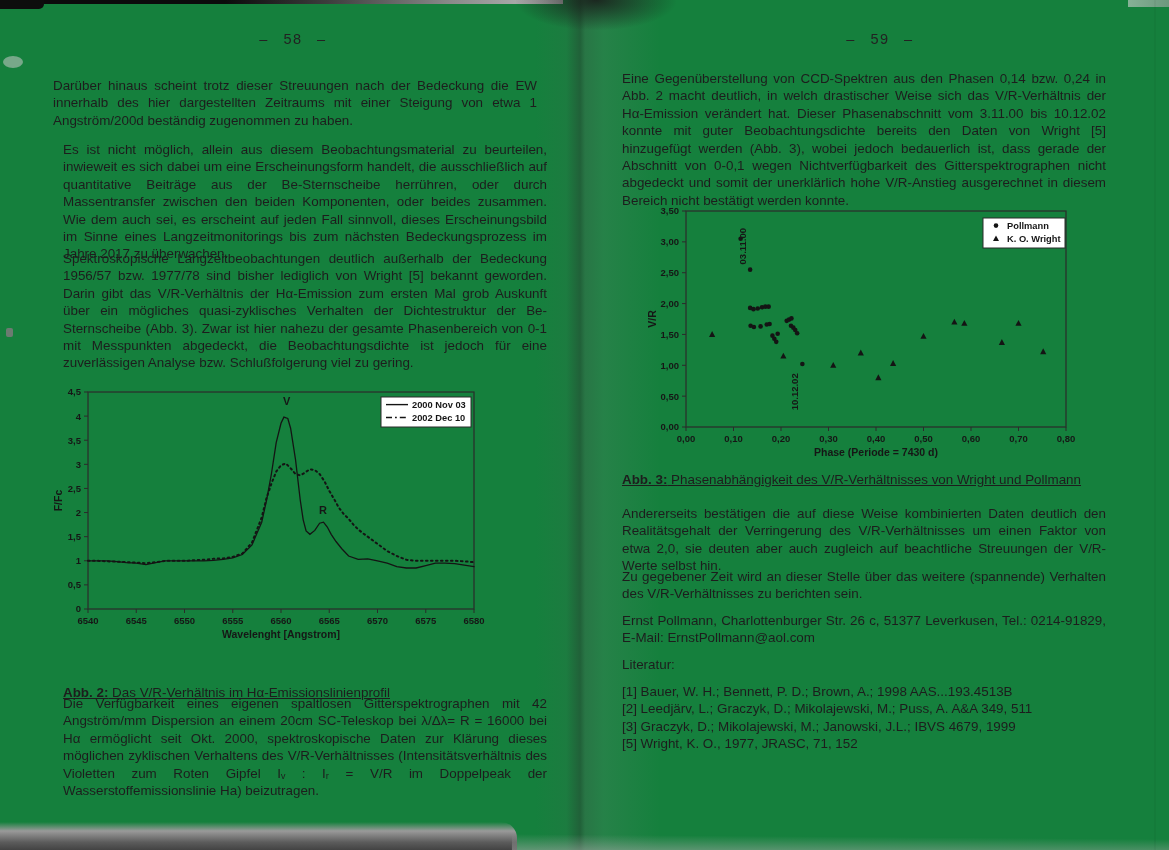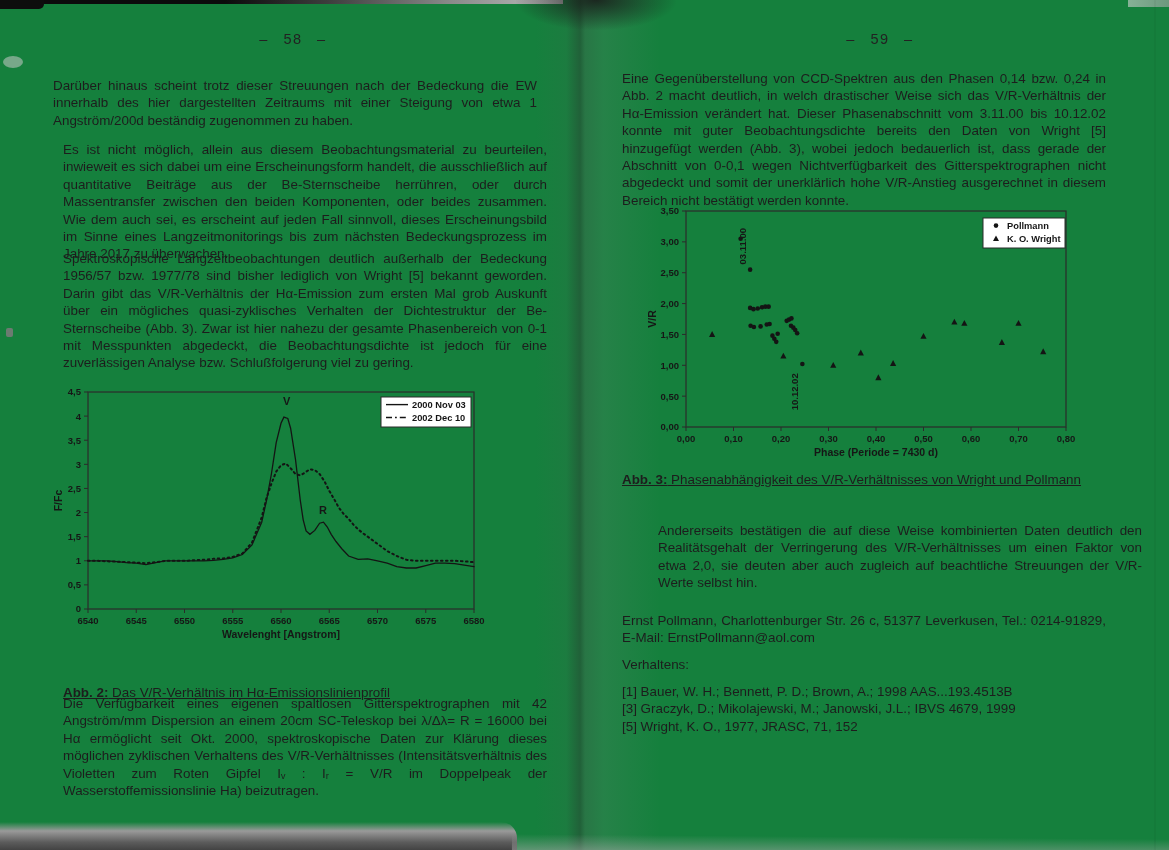--- a/index.html
+++ b/index.html
@@ -207,26 +207,28 @@
       <path d="M 396 35.6 L 399 41.1 L 393 41.1 Z" fill="#141414"></path>
       <text x="407" y="42" class="legend">K. O. Wright</text>
       <text x="145.85" y="46.177142857142854" text-anchor="middle" class="anno-date" transform="rotate(-90 145.85 46.177142857142854)">03.11.00</text>
       <text x="198.33749999999998" y="191.82285714285715" text-anchor="middle" class="anno-date" transform="rotate(-90 198.33749999999998 191.82285714285715)">10.12.02</text>
     </svg>
 
   <div class="caption" style="left:622px;top:472px;">
     <b>Abb. 3:</b><span> Phasenabhängigkeit des V/R-Verhältnisses von Wright und Pollmann</span>
   </div>
 
-  <div class="para" style="left:622px;top:522px;margin-left:36px;">Andererseits bestätigen die auf diese Weise kombinierten Daten deutlich den Realitätsgehalt der Verringerung des V/R-Verhältnisses um einen Faktor von etwa 2,0, sie deuten aber auch zugleich auf beachtliche Streuungen der V/R-Werte selbst hin.</div>
-
+  <div class="para" style="left:622px;top:505px;">Andererseits bestätigen die auf diese Weise kombinierten Daten deutlich den Realitätsgehalt der Verringerung des V/R-Verhältnisses um einen Faktor von etwa 2,0, sie deuten aber auch zugleich auf beachtliche Streuungen der V/R-Werte selbst hin.</div>
+
+  <div class="para" style="left:622px;top:568px;">Zu gegebener Zeit wird an dieser Stelle über das weitere (spannende) Verhalten des V/R-Verhältnisses zu berichten sein.</div>
 
   <div class="para" style="left:622px;top:612px;">Ernst Pollmann, Charlottenburger Str. 26 c, 51377 Leverkusen, Tel.: 0214-91829, E-Mail: ErnstPollmann@aol.com</div>
 
-  <div class="para refline" style="left:622px;top:656px;">Verhaltens:</div>
+  <div class="para refline" style="left:622px;top:656px;">Literatur:</div>
 
   <div class="para" style="left:622px;top:683px;text-align:left;">
     <div class="refline">[1] Bauer, W. H.; Bennett, P. D.; Brown, A.; 1998 AAS...193.4513B</div>
+    <div class="refline">[2] Leedjärv, L.; Graczyk, D.; Mikolajewski, M.; Puss, A. A&amp;A 349, 511</div>
     <div class="refline">[3] Graczyk, D.; Mikolajewski, M.; Janowski, J.L.; IBVS 4679, 1999</div>
     <div class="refline">[5] Wright, K. O., 1977, JRASC, 71, 152</div>
   </div>
 
 </div>
 
 </body></html>

